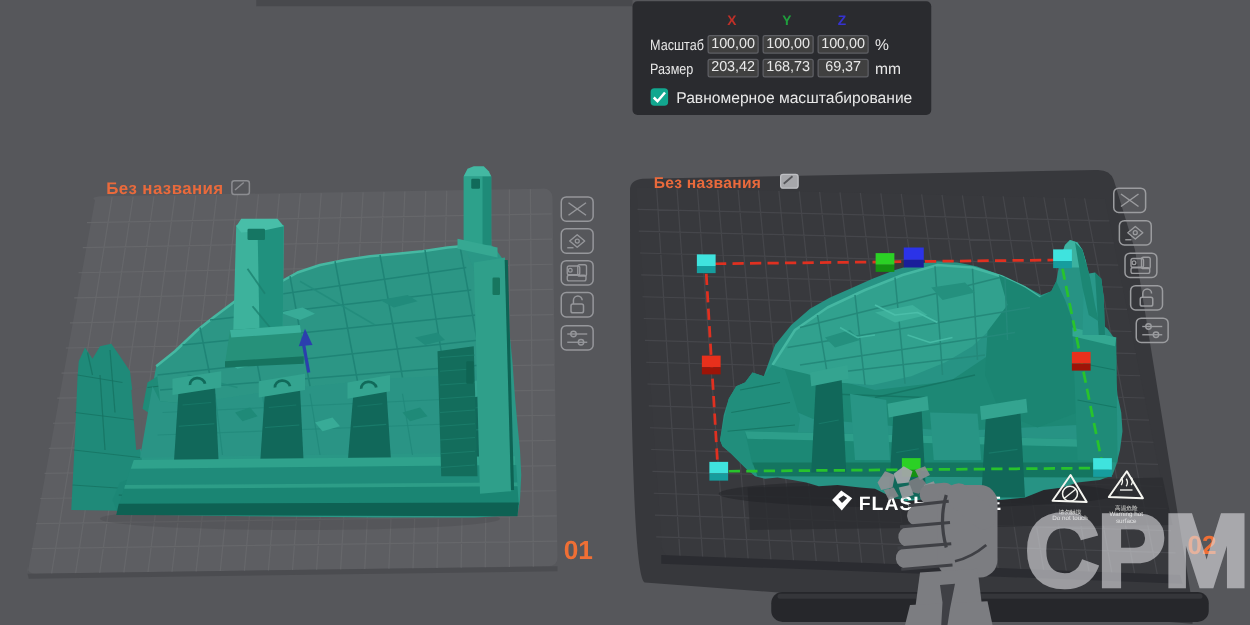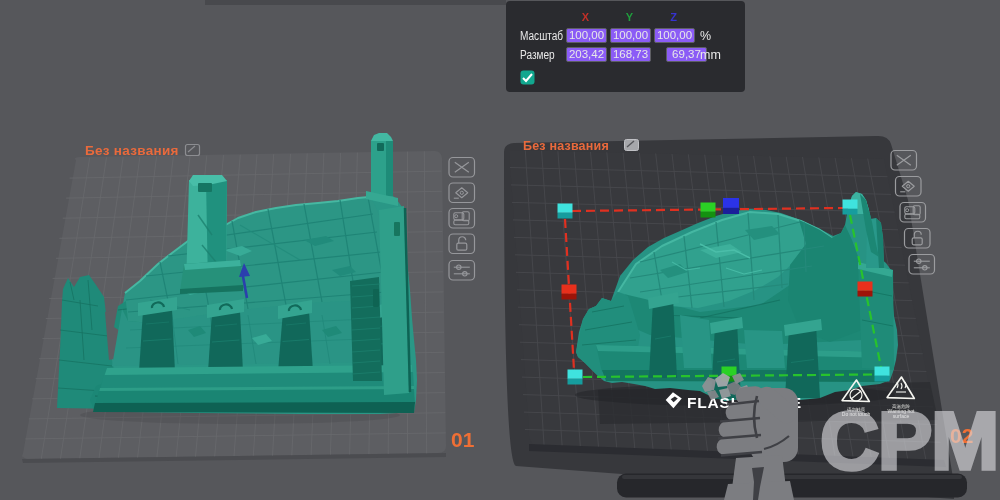--- a/index.html
+++ b/index.html
@@ -1,20 +1,20 @@
 <!DOCTYPE html>
 <html><head><meta charset="utf-8">
 <style>
 html,body{margin:0;padding:0;width:1000px;height:500px;overflow:hidden;background:#56575b;font-family:"Liberation Sans",sans-serif;}
 #stage{position:absolute;left:0;top:0;width:1000px;height:500px;}
 #panel{position:absolute;left:506px;top:1px;width:239px;height:91px;background:#2a2b2f;border-radius:4px;color:#e8e8e8;font-size:12.5px;}
 #panel .axis{position:absolute;top:10px;width:39px;text-align:center;font-weight:bold;font-size:11px;}
 #panel .row{position:absolute;left:0;top:0;width:206px;height:15px;}
 #panel .lbl{position:absolute;left:14px;top:1px;font-size:12px;transform:scaleX(0.84);transform-origin:left center;}
-#panel .box{position:absolute;top:0;width:39px;height:13px;background:#8b5cf6;border:1px solid #5e5f64;border-radius:2px;text-align:center;font-size:11.5px;line-height:13px;}
+#panel .box{position:absolute;top:0;width:39px;height:13px;background:#404040;border:1px solid #5e5f64;border-radius:2px;text-align:center;font-size:11.5px;line-height:13px;}
 #panel .unit{position:absolute;left:194px;top:1px;}
 #panel .chk{position:absolute;left:14px;top:69px;display:flex;align-items:center;gap:6px;font-size:12.5px;}
 #panel .chk svg{flex:none;}
 </style></head>
 <body>
 <svg id="stage" width="1000" height="500" viewBox="0 0 1000 500">
 <rect x="0.0" y="0.0" width="1000.0" height="500.0" fill="#56575b"></rect>
 <rect x="205.0" y="0.0" width="301.0" height="5.0" fill="#48494d"></rect>
 <path d="M22 459 L76 160 Q72 158 80 157 L433 151 Q441 150 442 158 L446 446 Q446 453 438 453 L31 459 Q22 460 22 453 Z" fill="#5d5e62"></path>
 <polygon points="22.0,459.0 446.0,453.0 446.0,457.0 23.0,463.0" fill="#4b4c50"></polygon>
@@ -307,21 +307,22 @@
       <span class="lbl">Масштаб</span>
     <span class="box" style="left:60px">100,00</span>
       <span class="box" style="left:104px">100,00</span>
       <span class="box" style="left:148px">100,00</span>
     <span class="unit">%</span>
     </div>
   <div class="row" style="top:46px">
       <span class="lbl">Размер</span>
     <span class="box" style="left:60px">203,42</span>
       <span class="box" style="left:104px">168,73</span>
-      <span class="box" style="left:160px">69,37</span>
+      <span class="box" style="left:148px">69,37</span>
     <span class="unit">mm</span>
     </div>
   <div class="chk">
       <svg width="15" height="15">
         <rect x="0.5" y="0.5" width="14" height="14" rx="3" fill="#12a78f"></rect>
         <path d="M3 8 L6 11 L12 4" stroke="#fff" stroke-width="2" fill="none"></path>
       </svg>
+  <span>Равномерное масштабирование</span>
     </div>
 </div>
 </body></html>

